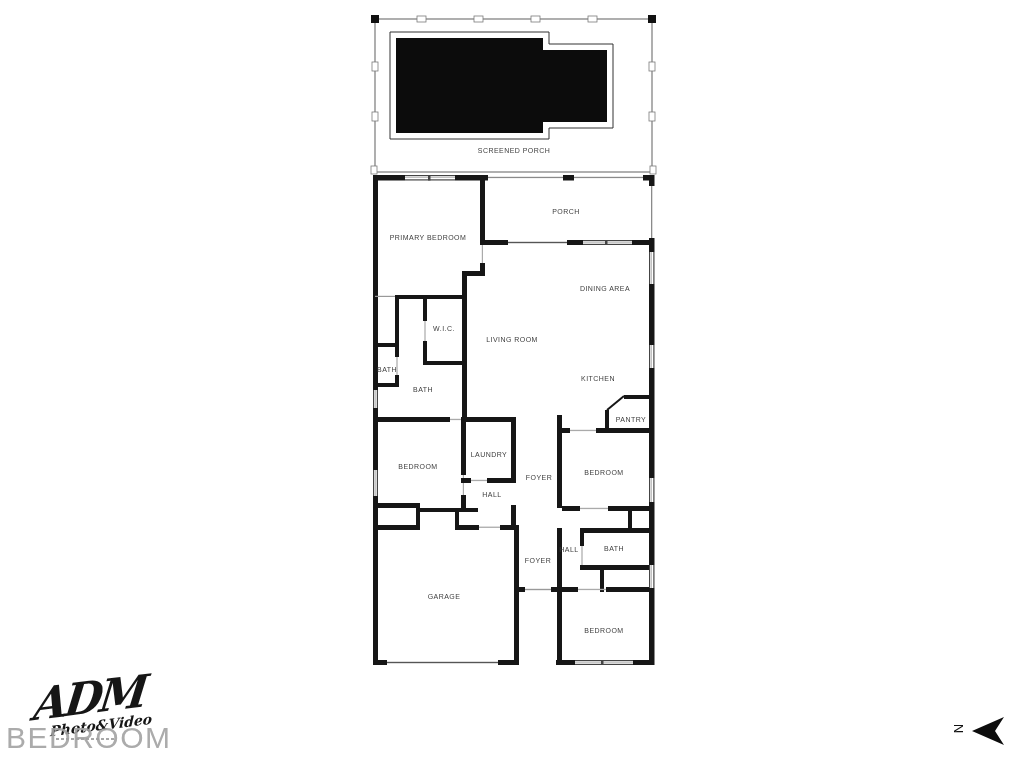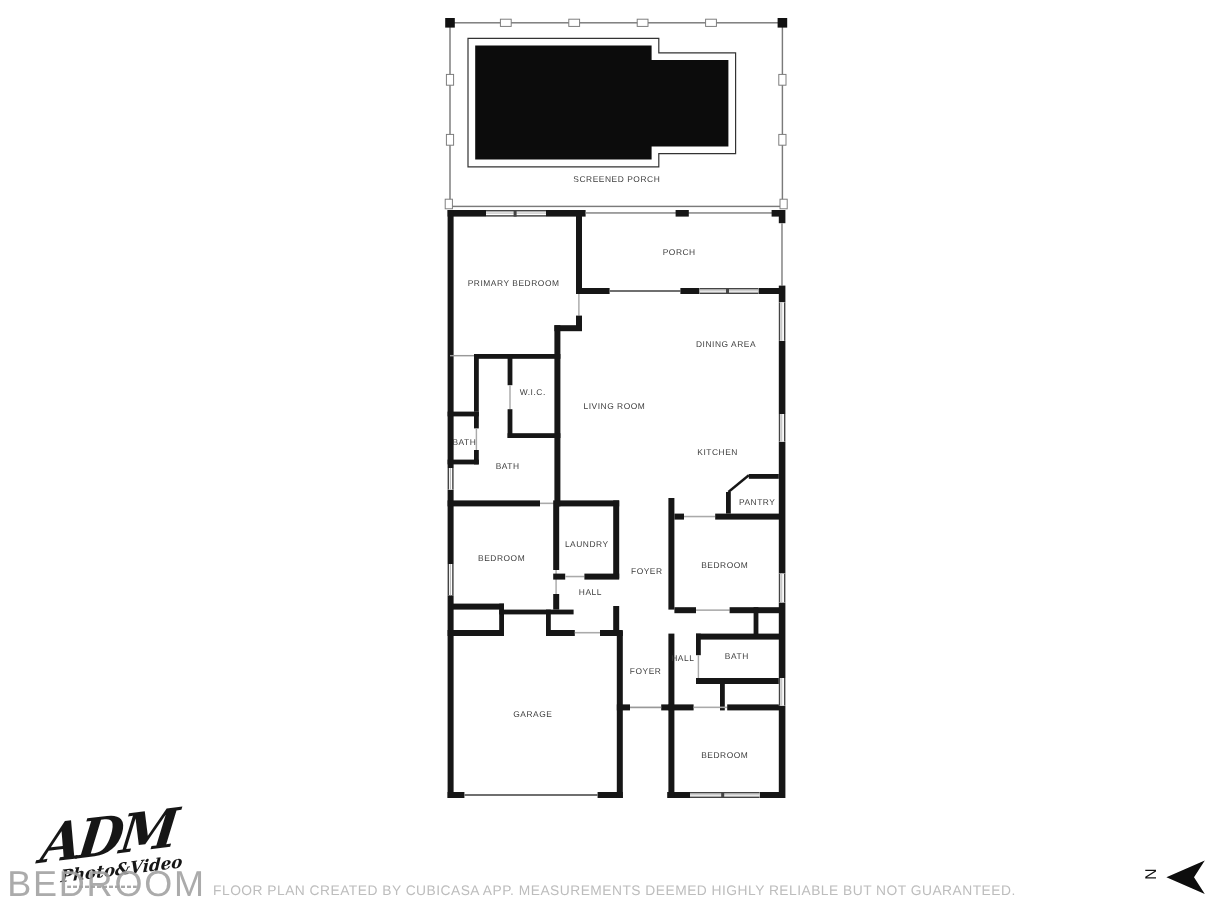--- a/index.html
+++ b/index.html
@@ -271,21 +271,20 @@
   <div class="room-label" style="left:569px;top:549px">HALL</div>
   <div class="room-label" style="left:538px;top:560px">FOYER</div>
   <div class="room-label" style="left:444px;top:596px">GARAGE</div>
   <div class="room-label" style="left:604px;top:630px">BEDROOM</div>
 
   <div id="logo-adm">ADM</div>
   <div id="logo-sub">Photo&amp;Video</div>
   <div id="logo-tagline"></div>
   <div id="mls-watermark">BEDROOM</div>
 
-  <div id="disclaimer">FLOOR PLAN CREATED BY CUBICASA APP. MEASUREMENTS DEEMED HIGHLY RELIABLE BUT NOT GUARANTEED.</div>
 
   <div id="compass">
     <span id="compass-n">N</span>
     <svg width="70" height="52" viewBox="0 0 70 52">
       <polygon points="26,27 58,13 49,27 58,41" fill="#0d0d0d"></polygon>
     </svg>
   </div>
 
 </div>
 

